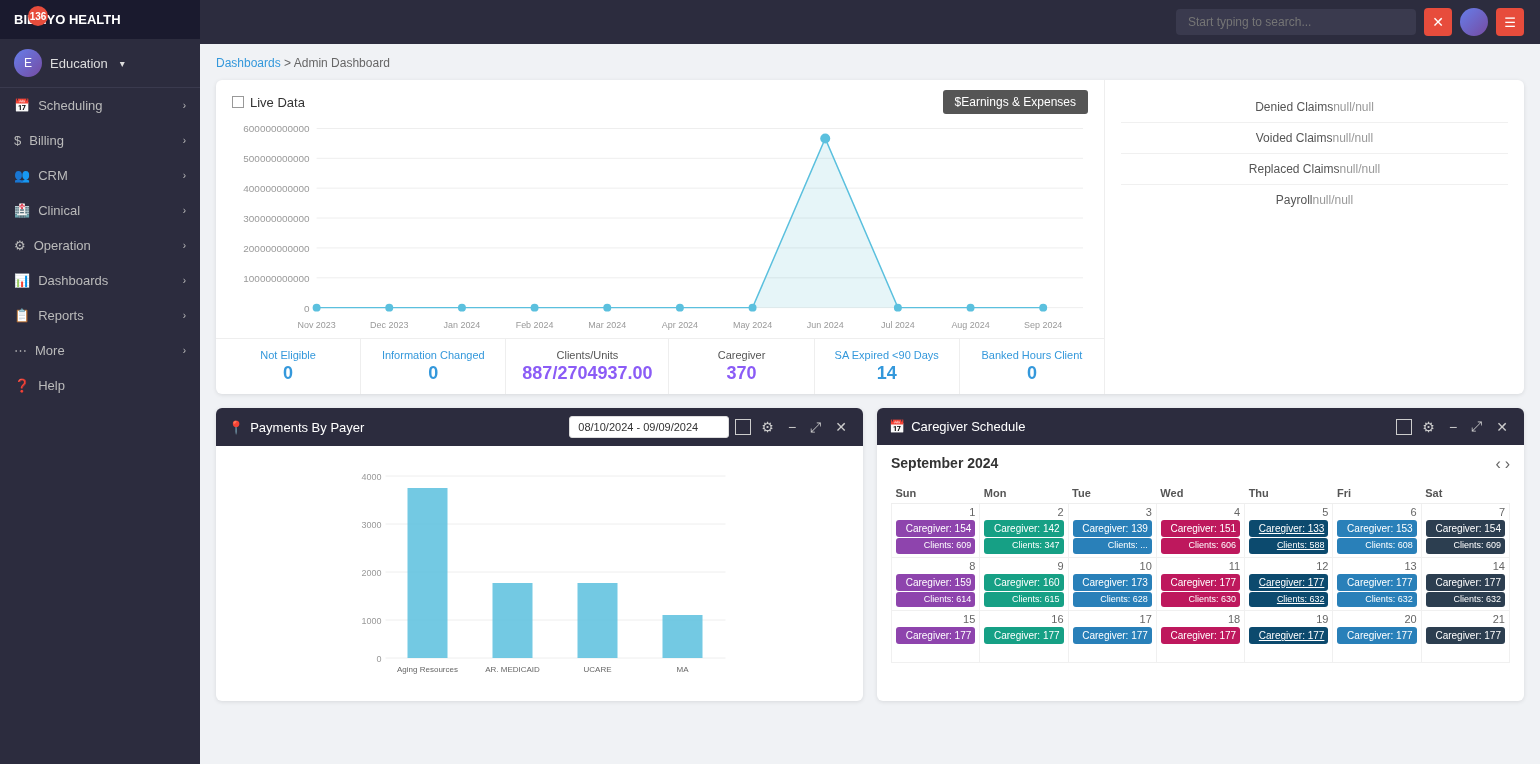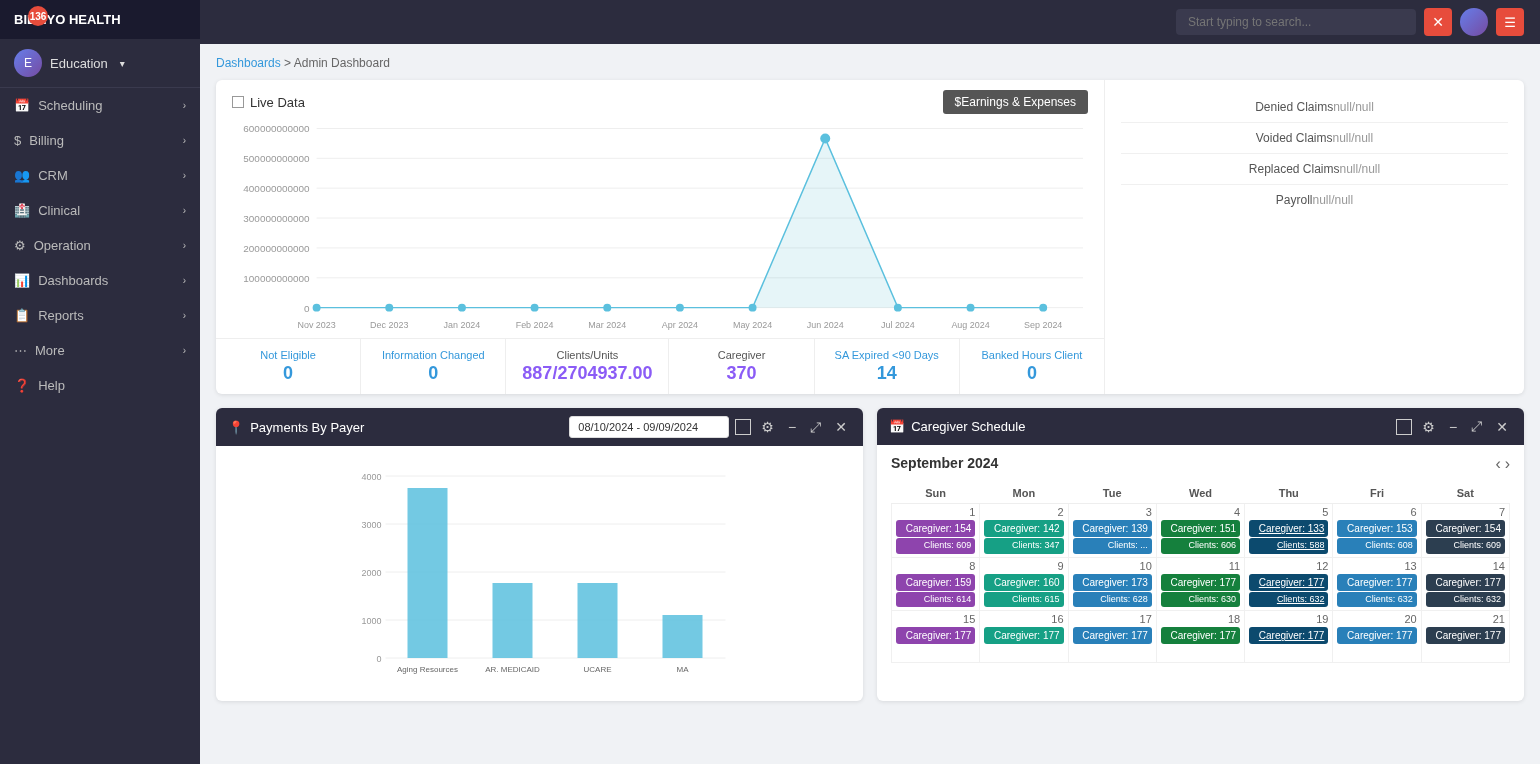--- a/index.html
+++ b/index.html
@@ -80,28 +80,28 @@
     .date-input { background: #fff; border: 1px solid #ddd; padding: 4px 8px; font-size: 11px; color: #333; border-radius: 3px; }
 
     
     .bar-chart-area { padding: 16px; position: relative; }
 
     
     .calendar-section { padding: 10px 14px; }
     .cal-month { font-size: 14px; font-weight: 600; color: #333; margin-bottom: 10px; display: flex; justify-content: space-between; }
     .cal-nav { background: none; border: none; cursor: pointer; color: #666; font-size: 16px; }
     .cal-table { width: 100%; border-collapse: collapse; font-size: 11px; }
-    .cal-table th { text-align: center; padding: 4px; color: #555; font-weight: 600; border-bottom: 1px solid #eee; margin-top: 24px; }
+    .cal-table th { text-align: left; padding: 4px; color: #555; font-weight: 600; border-bottom: 1px solid #eee; margin-top: 24px; }
     .cal-table td { text-align: right; padding: 2px 4px; vertical-align: top; border: 1px solid #f0f0f0; height: 52px; }
     .cal-date { font-size: 11px; color: #666; margin-bottom: 2px; }
     .cal-cell-content { border-radius: 3px; padding: 2px 4px; font-size: 10px; color: #fff; margin-bottom: 1px; line-height: 1.3; }
     .bg-purple { background: #8e44ad; }
     .bg-teal { background: #16a085; }
     .bg-blue { background: #2980b9; }
-    .bg-orange { background: #15803d; }
+    .bg-orange { background: #be185d; }
     .bg-green { background: #0c4a6e; text-decoration: underline; }
     .bg-dark { background: #2c3e50; }
   </style>
 </head>
 <body>
 
 <div class="sidebar">
   <div class="sidebar-logo">
     <span>BILLIYO HEALTH</span>
     <span class="badge">136</span>

